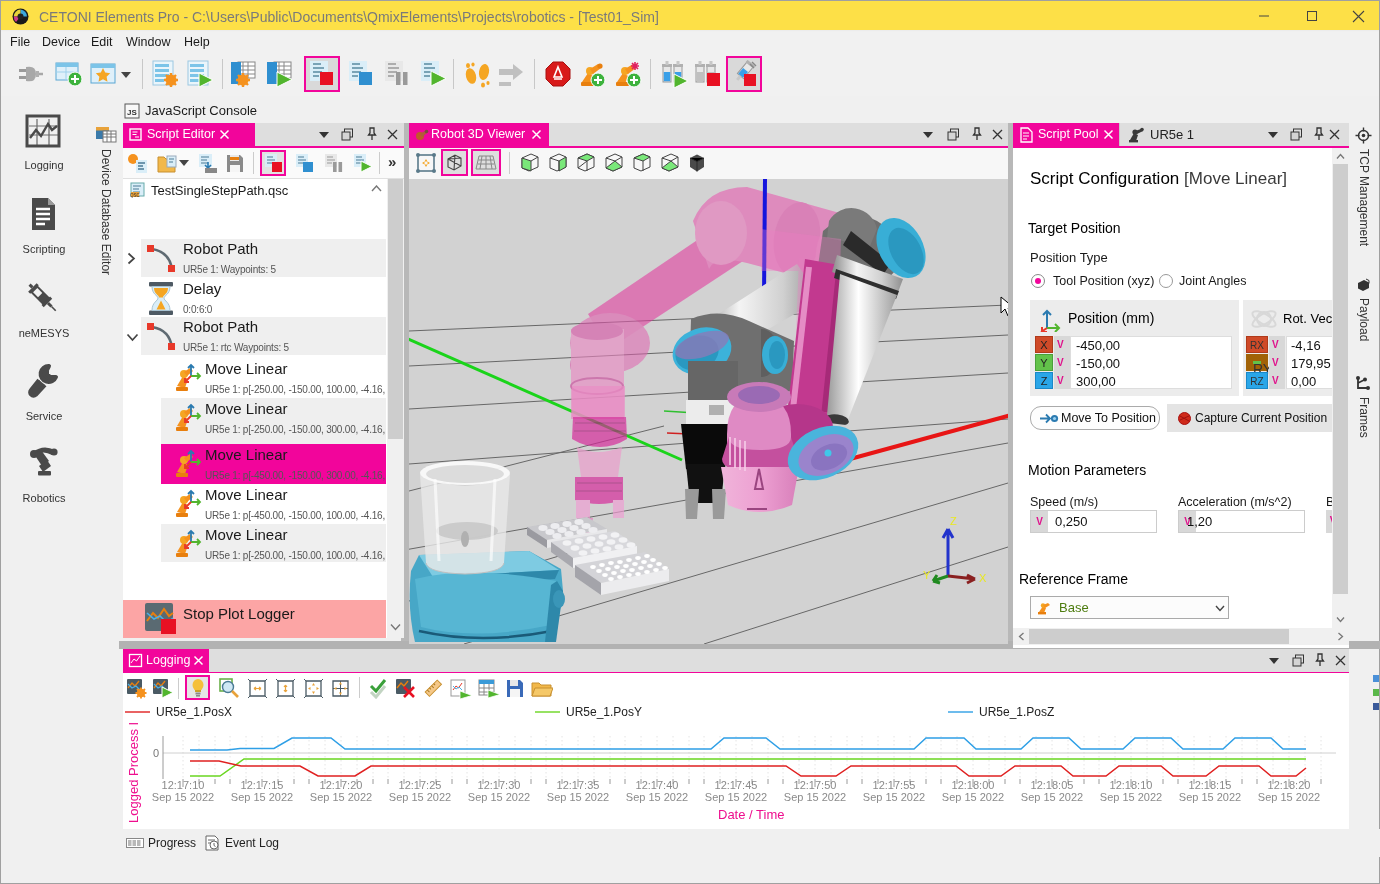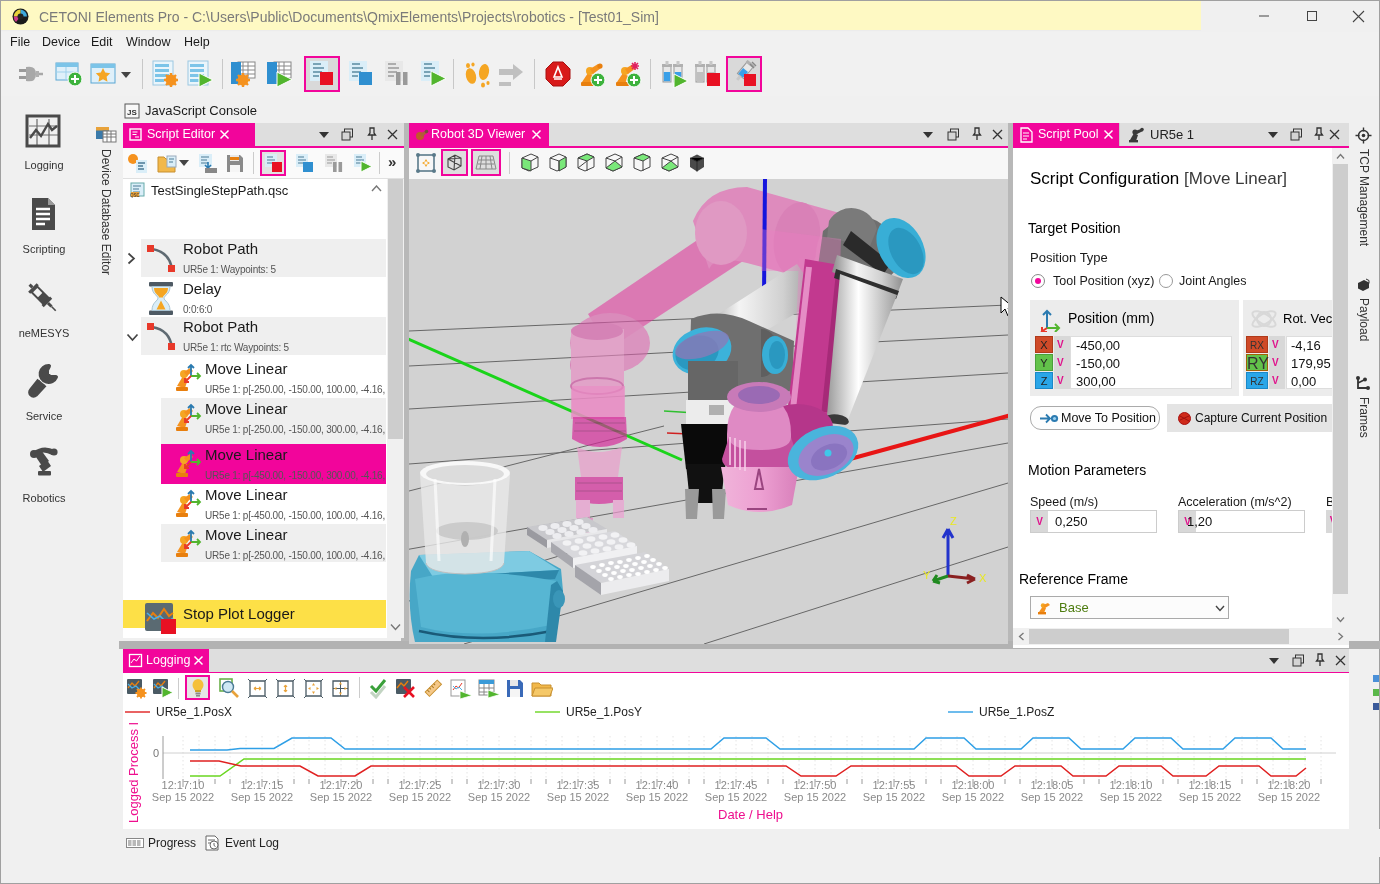--- a/index.html
+++ b/index.html
@@ -1,20 +1,20 @@
 <!DOCTYPE html>
 <html><head>
 <meta charset="utf-8">
 <style>
 * { margin:0; padding:0; box-sizing:border-box; }
 html,body { width:1380px; height:884px; overflow:hidden; font-family:"Liberation Sans", sans-serif; background:#f0f0f0; }
 #app { position:absolute; left:0; top:0; width:1380px; height:884px; background:#f0f0f0; border:1px solid #a0a0a0; }
 .abs { position:absolute; }
 
-#titlebar { position:absolute; left:0; top:0; width:1200px; height:30px; background:#fef9c3; border-bottom:1px solid #ececec; }
+#titlebar { position:absolute; left:0; top:0; width:1378px; height:30px; background:#fde047; border-bottom:1px solid #ececec; }
 #titletext { position:absolute; left:38px; top:8px; font-size:14px; color:#7a7a7a; white-space:nowrap; }
 .winbtn { position:absolute; top:0; width:46px; height:30px; color:#444; font-size:14px; text-align:center; line-height:30px; }
 
 #menubar { position:absolute; left:0; top:31px; width:1378px; height:21px; background:#f1f1f1; }
 .menuitem { position:absolute; top:3px; font-size:12.5px; color:#1a1a1a; }
 
 #toolbar { position:absolute; left:0; top:52px; width:1378px; height:43px; background:#f1f1f1; }
 .tbsep { position:absolute; top:6px; width:1px; height:30px; background:#c8c8c8; }
 .tbi { position:absolute; top:7px; width:28px; height:28px; }
 .tbsel { position:absolute; top:3px; width:36px; height:36px; border:2px solid #f2059b; background:#d9d9d9; }
@@ -478,21 +478,21 @@
           <circle cx="9" cy="12" r="4" fill="#f5a623"></circle>
           <path d="M9 10 l6 -4 3 3 -6 5" fill="#f5921e"></path>
           <rect x="1" y="25" width="12" height="4" rx="1" fill="#e87f0e"></rect>
           <path d="M16 14 v-11 m-3 3 l3 -3 3 3" stroke="#2a7ab0" stroke-width="1.8" fill="none"></path>
           <path d="M16 14 h9 m-3 -3 l3 3 -3 3" stroke="#52b52e" stroke-width="1.8" fill="none"></path>
           <path d="M16 14 l-6 6 m0 -4 v4 h4" stroke="#e8392a" stroke-width="1.8" fill="none"></path>
         </svg>
     <div class="abs" style="left:82px;top:2px"><span class="sttitle">Move Linear</span></div>
     <div class="abs" style="left:82px;top:21px"><span class="stsub">UR5e 1: p[-250.00, -150.00, 100.00, -4.16, ...</span></div>
   </div>
-  <div class="streerow" style="top:421px;height:28px;background:#fde047">
+  <div class="streerow" style="top:421px;height:38px;background:#fca5a5">
     <svg class="abs" style="left:22px;top:3px" width="36" height="36" viewBox="0 0 36 36">
           <rect x="0" y="0" width="28" height="28" rx="2" fill="#5a6a72"></rect>
           <path d="M2 18 l6 -8 5 5 6 -9 5 7 4 -3" stroke="#e87f0e" fill="none" stroke-width="2"></path>
           <path d="M2 10 l7 6 6 -3 7 7 6 -5" stroke="#4ab0e8" fill="none" stroke-width="1.6"></path>
           <rect x="16" y="16" width="15" height="15" fill="#e81123"></rect>
         </svg>
     <div class="abs" style="left:60px;top:5px"><span class="sttitle">Stop Plot Logger</span></div>
   </div>
 
   <div class="abs" style="left:264px;top:0;width:17px;height:459px;background:#f0f0f0">
@@ -870,21 +870,21 @@
   <div class="abs" style="left:230px;top:152px;width:106px;height:96px;background:#ececec">
     <svg class="abs" style="left:6px;top:5px" width="30" height="28" viewBox="0 0 30 28">
           <g stroke="#d8d8d8" stroke-width="2" fill="none">
             <circle cx="15" cy="14" r="7"></circle>
             <ellipse cx="15" cy="14" rx="13" ry="5" transform="rotate(-30 15 14)"></ellipse>
             <ellipse cx="15" cy="14" rx="13" ry="5" transform="rotate(30 15 14)"></ellipse>
           </g>
         </svg>
     <div class="abs" style="left:40px;top:11px;font-size:13px"><span class="pinkhead">Rot. Vecto</span></div>
     <div class="abs" style="left:3px;top:36px;width:22px;height:17px;background:#cf4a28;border:1px solid #b03a1a;color:#333;font-size:10px;text-align:center;line-height:17px">RX</div>
-    <div class="abs" style="left:3px;top:54px;width:22px;height:17px;background:#62c24a;border:1px solid #a16207;color:#333;font-size:16px;text-align:center;line-height:17px">RY</div>
+    <div class="abs" style="left:3px;top:54px;width:22px;height:17px;background:#62c24a;border:7px solid #a16207;color:#333;font-size:14px;text-align:center;line-height:17px">RY</div>
     <div class="abs" style="left:3px;top:72px;width:22px;height:17px;background:#2aa6e8;border:1px solid #1a88c8;color:#333;font-size:10px;text-align:center;line-height:17px">RZ</div>
     <div class="abs" style="left:26px;top:36px;width:16px;height:53px;background:#d8d8d8"></div>
     <div class="abs" style="left:29px;top:39px;color:#e0128c;font-size:10px;font-weight:bold">V</div>
     <div class="abs" style="left:29px;top:57px;color:#e0128c;font-size:10px;font-weight:bold">V</div>
     <div class="abs" style="left:29px;top:75px;color:#e0128c;font-size:10px;font-weight:bold">V</div>
     <div class="abs" style="left:43px;top:36px;width:63px;height:53px;background:#fff;border:1px solid #ddd"></div>
     <div class="abs" style="left:48px;top:38px;font-size:13px;color:#111">-4,16</div>
     <div class="abs" style="left:48px;top:56px;font-size:13px;color:#111">179,95</div>
     <div class="abs" style="left:48px;top:74px;font-size:13px;color:#111">0,00</div>
   </div>
@@ -1140,21 +1140,21 @@
       <text x="929" y="76">12:18:05</text>
           <text x="929" y="88">Sep 15 2022</text>
       <text x="1008" y="76">12:18:10</text>
           <text x="1008" y="88">Sep 15 2022</text>
       <text x="1087" y="76">12:18:15</text>
           <text x="1087" y="88">Sep 15 2022</text>
       <text x="1166" y="76">12:18:20</text>
           <text x="1166" y="88">Sep 15 2022</text>
     </g>
   </svg>
-  <div class="abs" style="left:595px;top:134px;font-size:13px;color:#ee0e8e">Date / Help</div>
+  <div class="abs" style="left:595px;top:134px;font-size:13px;color:#ee0e8e">Date / Time</div>
   <div class="abs" style="left:3px;top:46px;width:16px;height:104px">
         <div style="transform:rotate(-90deg) translateX(-100%);transform-origin:0 0;white-space:nowrap;font-size:13px;color:#ee0e8e;width:104px">Logged Process I</div>
       </div>
 </div>
 
 <div class="abs" style="left:118px;top:828px;width:1262px;height:28px;background:#f0f0f0">
   <svg class="abs" style="left:7px;top:9px" width="18" height="10" viewBox="0 0 18 10">
         <rect x="0.5" y="0.5" width="17" height="9" fill="#fff" stroke="#888"></rect>
         <rect x="2" y="2" width="3.5" height="6" fill="#b8b8b8"></rect>
         <rect x="6.5" y="2" width="3.5" height="6" fill="#b8b8b8"></rect>

